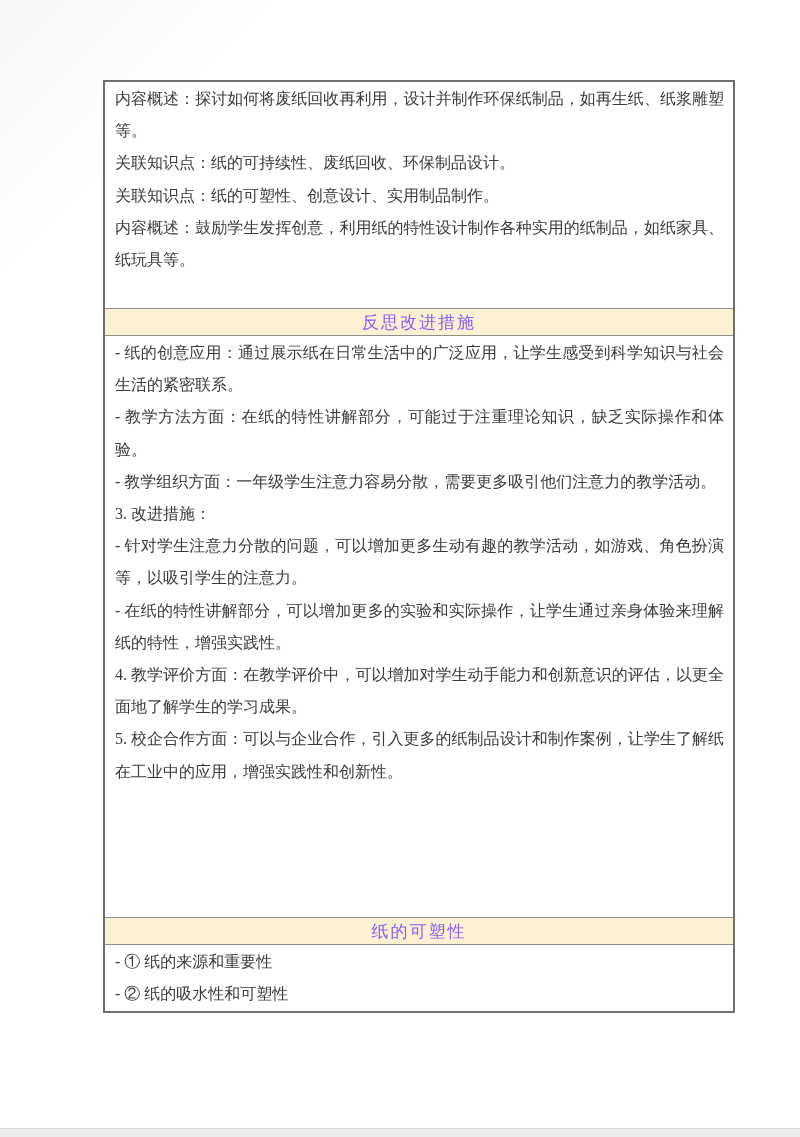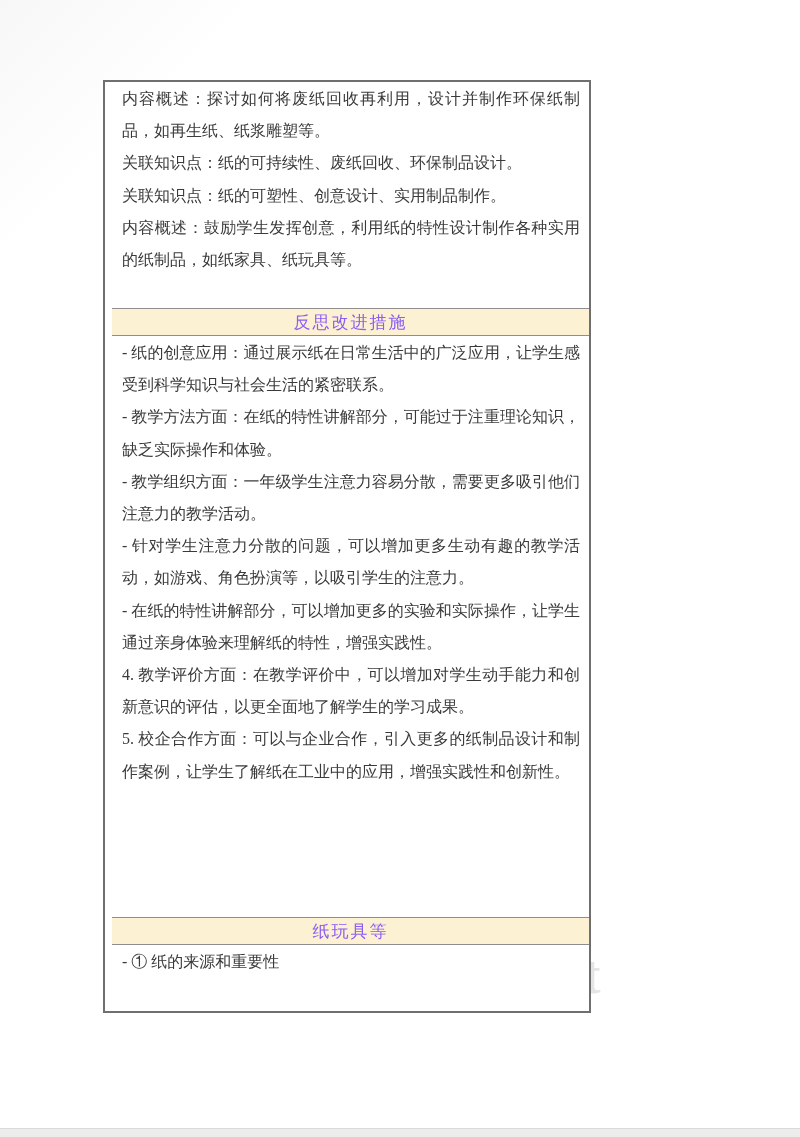--- a/index.html
+++ b/index.html
@@ -24,27 +24,26 @@
     font-size: 54px;
     letter-spacing: 7px;
     color: #e5e5e5;
     user-select: none;
     white-space: nowrap;
   }
   .doc-table {
     position: absolute;
     left: 103px;
     top: 80px;
-    width: 488px;
+    width: 632px;
     height: 933px;
     border: 2px solid #6f6f6f;
     background: #ffffff;
     display: flex;
     flex-direction: column;
-    padding-left: 7px;
   }
   .cell {
     padding: 1px 9px 0 10px;
     overflow: hidden;
     color: #3a3a3a;
     font-size: 16px;
   }
   .cell p {
     line-height: 32.2px;
     text-align: justify;
@@ -91,29 +90,31 @@
       <p>关联知识点：纸的可塑性、创意设计、实用制品制作。</p>
       <p>内容概述：鼓励学生发挥创意，利用纸的特性设计制作各种实用的纸制品，如纸家具、纸玩具等。</p>
     </div>
 
     <div class="band">反思改进措施</div>
 
     <div class="cell cell-reflection">
       <p>- 纸的创意应用：通过展示纸在日常生活中的广泛应用，让学生感受到科学知识与社会生活的紧密联系。</p>
       <p>- 教学方法方面：在纸的特性讲解部分，可能过于注重理论知识，缺乏实际操作和体验。</p>
       <p>- 教学组织方面：一年级学生注意力容易分散，需要更多吸引他们注意力的教学活动。</p>
+      <p>3. 改进措施：</p>
       <p>- 针对学生注意力分散的问题，可以增加更多生动有趣的教学活动，如游戏、角色扮演等，以吸引学生的注意力。</p>
       <p>- 在纸的特性讲解部分，可以增加更多的实验和实际操作，让学生通过亲身体验来理解纸的特性，增强实践性。</p>
       <p>4. 教学评价方面：在教学评价中，可以增加对学生动手能力和创新意识的评估，以更全面地了解学生的学习成果。</p>
       <p>5. 校企合作方面：可以与企业合作，引入更多的纸制品设计和制作案例，让学生了解纸在工业中的应用，增强实践性和创新性。</p>
     </div>
 
-    <div class="band">纸玩具等</div>
+    <div class="band">纸的可塑性</div>
 
     <div class="cell cell-board-design">
       <p>- ① 纸的来源和重要性</p>
+      <p>- ② 纸的吸水性和可塑性</p>
     </div>
 
   </div>
 
   <div class="footer-strip"></div>
 
 </div>
 
 </body></html>

